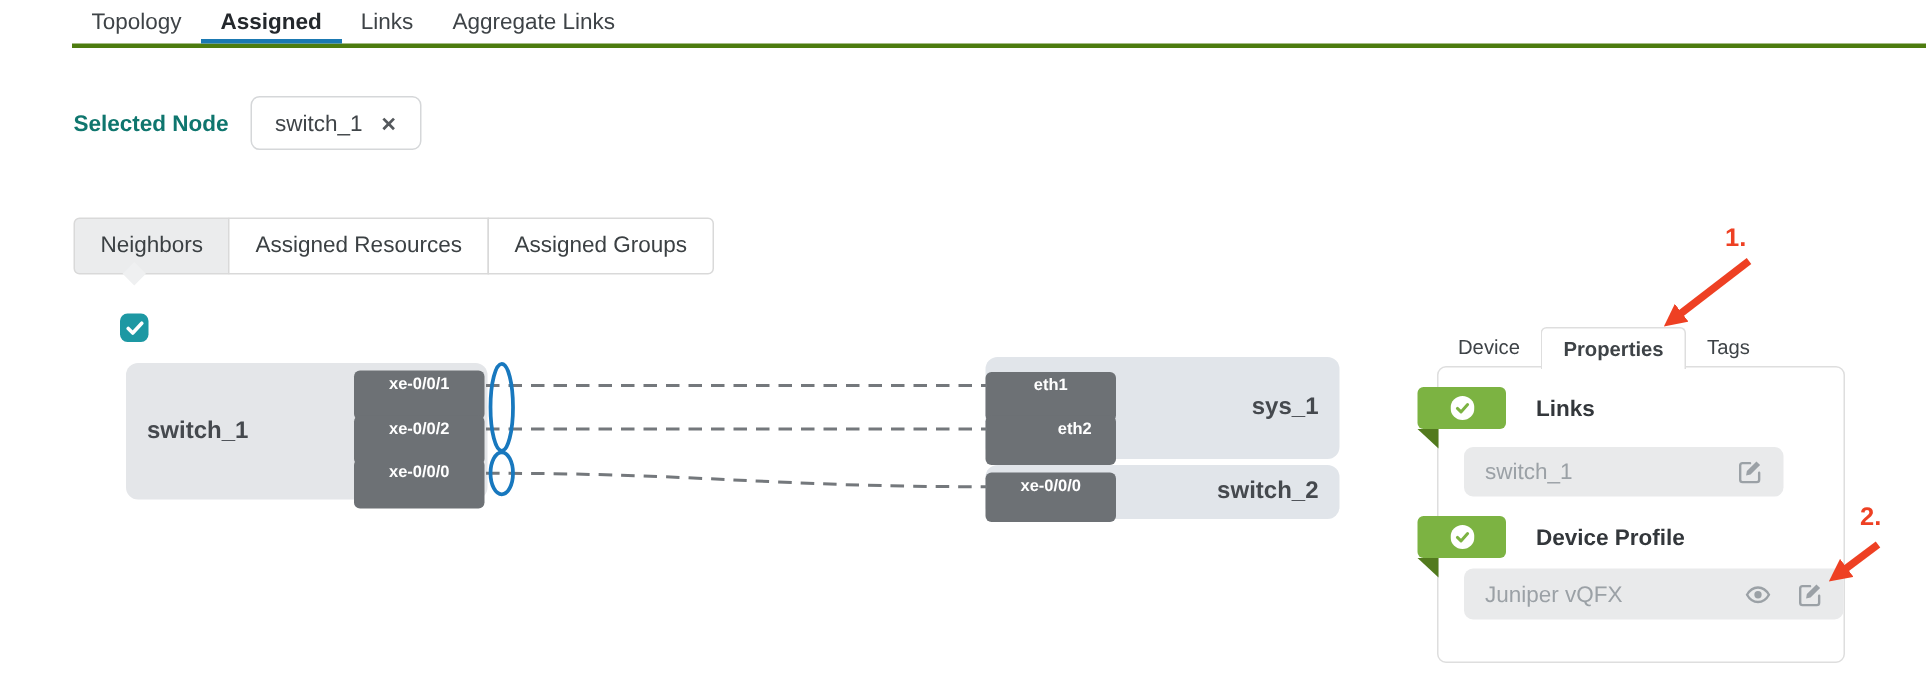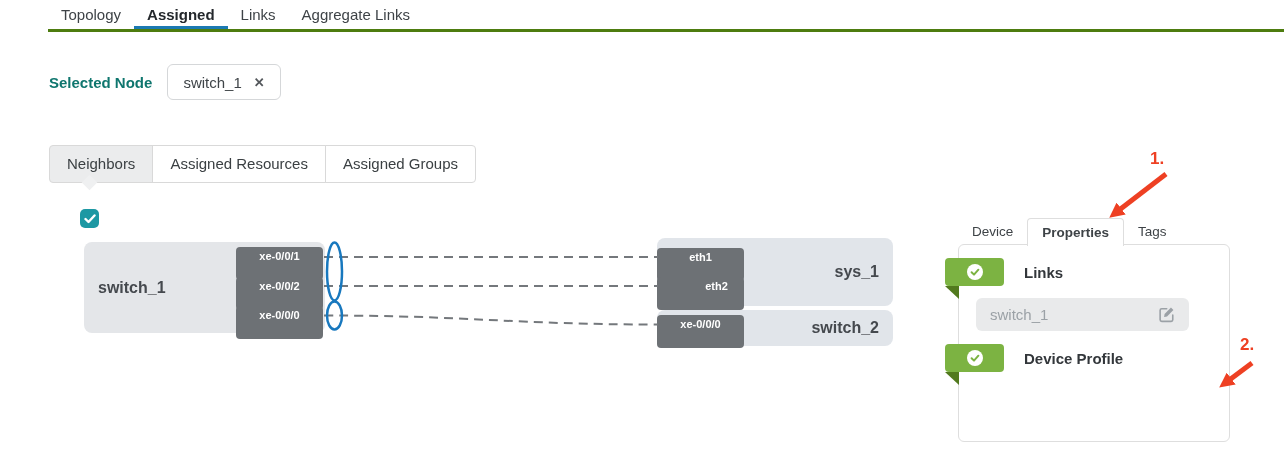--- a/index.html
+++ b/index.html
@@ -179,20 +179,37 @@
     </div>
 
     <div class="ribbon" style="top:99px;">
       <svg width="16" height="16" viewBox="0 0 16 16">
         <circle cx="8" cy="8" r="8" fill="#fff"></circle>
         <path d="M4.6 8.3 L7 10.6 L11.4 5.7" stroke="#7cb342" stroke-width="2" fill="none" stroke-linecap="round" stroke-linejoin="round"></path>
       </svg>
     </div>
     <div class="ribbon-fold" style="top:127px;"></div>
     <div class="sec-title" style="top:105px;">Device Profile</div>
+    <div class="value-box" style="top:134px; width:253px; height:34px;">
+      <span class="value-text">Juniper vQFX</span>
+      <span class="vb-icons">
+        <span class="i-gray">
+          <svg width="18" height="17" viewBox="0 0 17 16">
+            <path d="M8.5 3.4 C5 3.4 2.6 6.2 1.6 8 C2.6 9.8 5 12.6 8.5 12.6 C12 12.6 14.4 9.8 15.4 8 C14.4 6.2 12 3.4 8.5 3.4 Z" fill="none" stroke="currentColor" stroke-width="1.5"></path>
+            <circle cx="8.5" cy="8" r="2.3" fill="currentColor"></circle>
+          </svg>
+        </span>
+        <span class="i-gray">
+          <svg width="17" height="17" viewBox="0 0 16 16">
+            <path d="M13.9 8.6 V13 a1.5 1.5 0 0 1 -1.5 1.5 H3.5 A1.5 1.5 0 0 1 2 13 V4.1 A1.5 1.5 0 0 1 3.5 2.6 H8.2" fill="none" stroke="currentColor" stroke-width="1.5" stroke-linecap="round"></path>
+            <path d="M12.2 1.5 L14.5 3.8 L8.5 9.8 L5.7 10.3 L6.2 7.5 Z" fill="currentColor"></path>
+          </svg>
+        </span>
+      </span>
+    </div>
   </div>
 
   <div class="ann" style="left:1150px; top:149px;">1.</div>
   <div class="ann" style="left:1240px; top:335px;">2.</div>
 
   <svg class="overlay">
     <defs>
       <marker id="arrowhead" viewBox="0 0 10 10" refX="6" refY="5" markerWidth="3" markerHeight="3" orient="auto">
         <path d="M0 0 L10 5 L0 10 Z" fill="#ee4023"></path>
       </marker>

